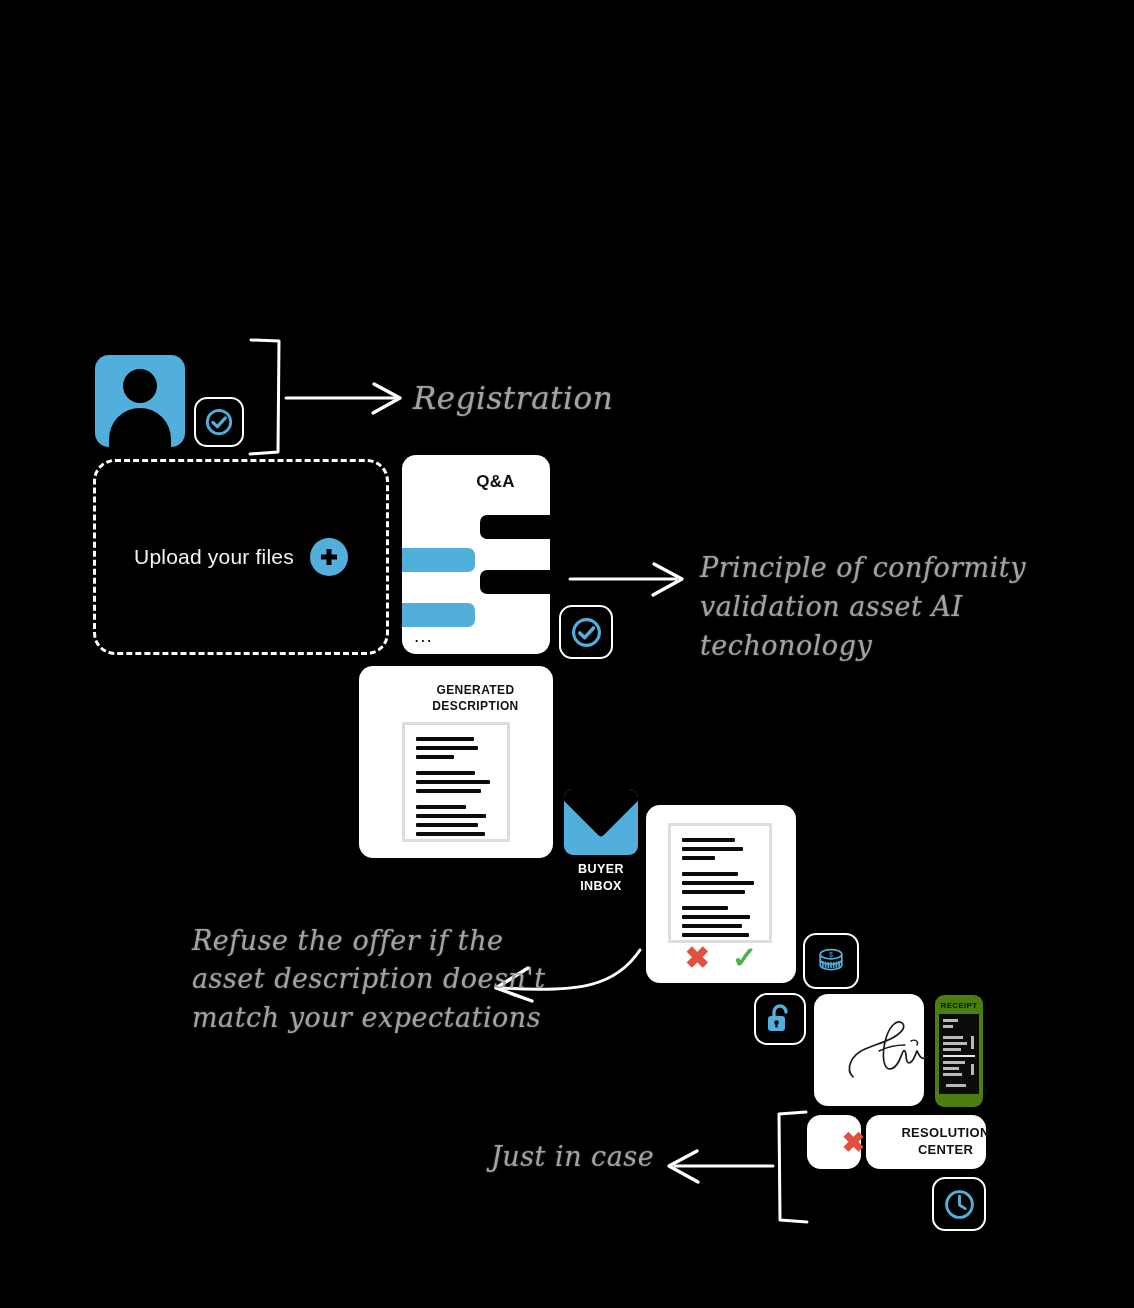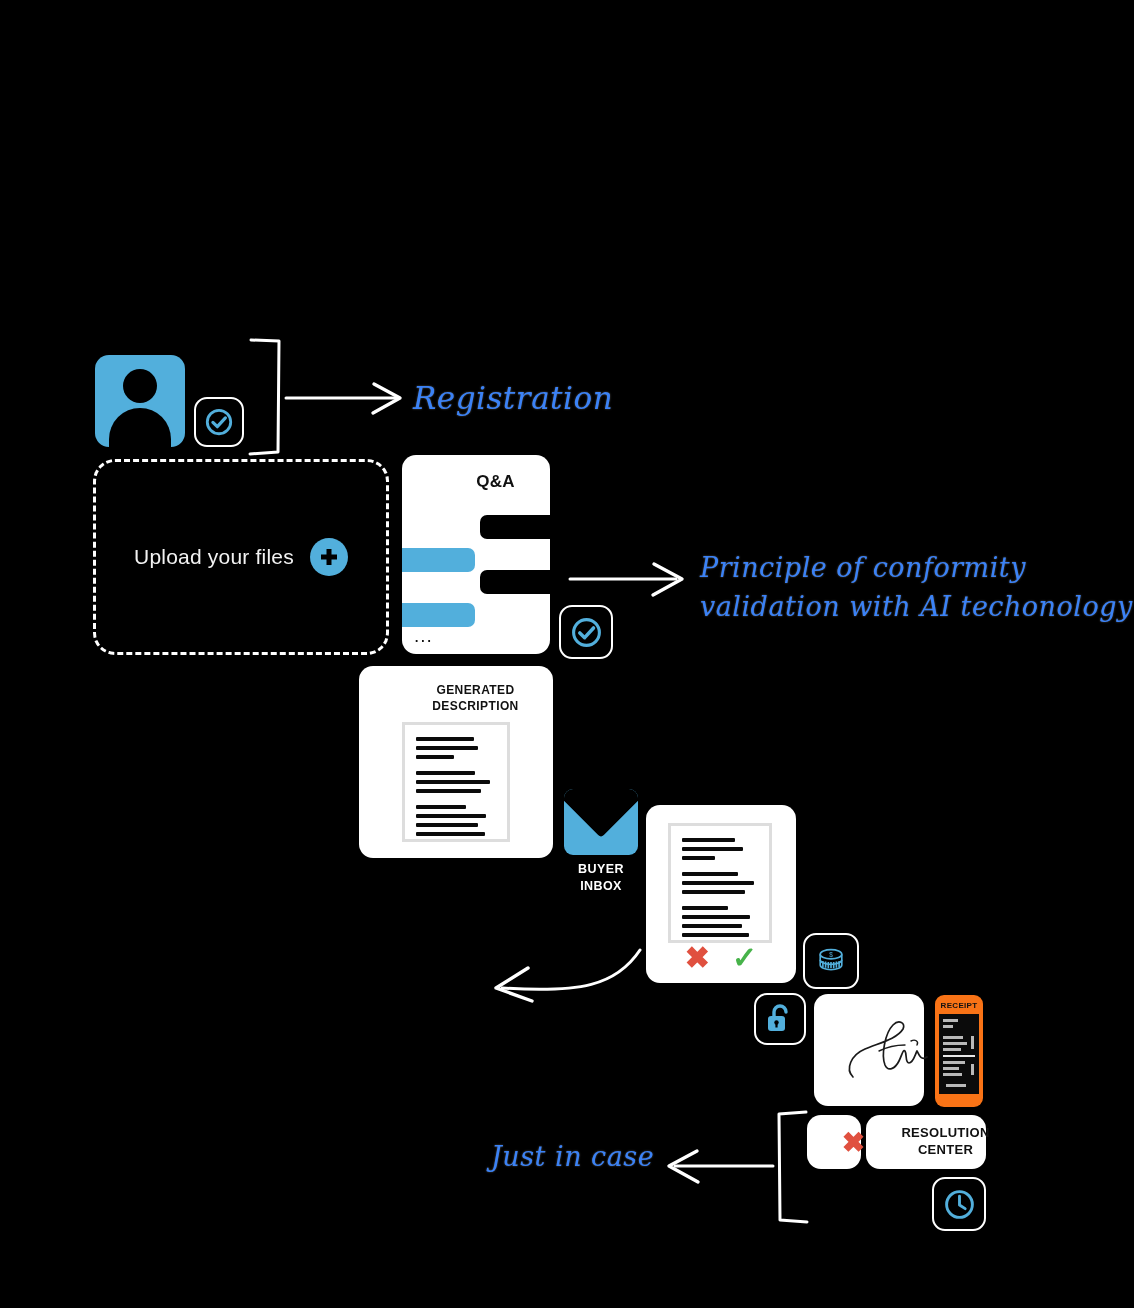--- a/index.html
+++ b/index.html
@@ -170,21 +170,21 @@
   .lock-tile  { left: 754px; top: 993px; width: 52px; height: 52px; }
   .clock-tile { left: 932px; top: 1177px; width: 54px; height: 54px; }
 
   
   .sign-card { left: 814px; top: 994px; width: 110px; height: 112px;
                display:flex; align-items:center; justify-content:center; }
 
   
   .phone {
     left: 935px; top: 995px; width: 48px; height: 112px;
-    background: #f97316; border-radius: 9px;
+    background: #4d7c0f; border-radius: 9px;
     padding: 6px 4px 17px 4px;
   }
   .phone-title {
     text-align: center; font-weight: bold; font-size: 8px;
     color: #111111; letter-spacing: 0.3px; margin-bottom: 4px;
   }
   .phone-screen {
     background: #0b0b0b; width: 100%; height: 80px;
     padding: 5px 4px; position: relative;
   }
@@ -199,21 +199,21 @@
   .res-pill {
     left: 866px; top: 1115px; width: 120px; height: 54px;
     display: flex; align-items: center; justify-content: center;
     text-align: center; font-weight: bold; font-size: 13px;
     color: #111111; line-height: 1.3; letter-spacing: 0.3px;
     white-space: pre-line;
   }
 
   
   .script {
-    color: #3b82f6;
+    color: #a3a3a3;
     font-family: "DejaVu Serif", serif;
     font-style: italic;
     font-weight: normal;
     letter-spacing: 0.5px;
     white-space: pre-line;
     text-shadow: 0 0 2px rgba(255,255,255,0.35);
   }
   .script-registration { left: 413px; top: 380px; font-size: 31px; }
   .script-principle    { left: 700px; top: 548px; font-size: 27px; line-height: 1.45; }
   .script-refuse       { left: 192px; top: 922px; font-size: 27px; line-height: 1.42; }
@@ -272,21 +272,21 @@
   </div>
 
   <div class="abs" style="left:568px; top:558px;">
     <svg width="125" height="40" viewBox="0 0 125 40">
       <path class="ink" stroke-width="3" d="M2 21 L108 21"></path>
       <path class="ink" stroke-width="3.4" d="M86 6 L114 21 L85 37"></path>
     </svg>
   </div>
 
   <div class="abs script script-principle">Principle of conformity
-validation with AI techonology</div>
+validation asset AI techonology</div>
 
   <div class="abs card gendesc-card">
     <div class="gendesc-title">GENERATED
 DESCRIPTION</div>
     <div class="doc-frame gendesc-doc">
       <div class="doc-line" style="width:72%"></div>
       <div class="doc-line" style="width:78%"></div>
       <div class="doc-line" style="width:47%"></div>
       <div class="doc-gap"></div>
       <div class="doc-line" style="width:74%"></div>
@@ -327,20 +327,23 @@
     </div>
   </div>
 
   <div class="abs" style="left:488px; top:946px;">
     <svg width="160" height="60" viewBox="0 0 160 60">
       <path class="ink" stroke-width="3" d="M152 4 C128 40, 92 47, 14 42"></path>
       <path class="ink" stroke-width="3.4" d="M40 22 L8 42 L44 55"></path>
     </svg>
   </div>
 
+  <div class="abs script script-refuse">Refuse the offer if the
+asset description doesn't
+match your expectations</div>
 
   <div class="abs icon-tile coins-tile">
     <svg width="36" height="36" viewBox="0 0 40 40">
       <g stroke="#52AFDC" fill="none" stroke-width="1.8">
         <ellipse cx="20" cy="12.5" rx="12" ry="5.2"></ellipse>
         <text x="20" y="15" font-size="7" fill="#52AFDC" stroke="none" text-anchor="middle" font-family="'Liberation Sans', sans-serif">$</text>
         <path d="M8 12.5 v6 c0 2.9 5.4 5.2 12 5.2 s12-2.3 12-5.2 v-6"></path>
         <path d="M8 18.5 v6 c0 2.9 5.4 5.2 12 5.2 s12-2.3 12-5.2 v-6"></path>
         <path d="M11 20 v7 M14 20.6 v7 M17 21 v7 M20 21.1 v7 M23 21 v7 M26 20.6 v7 M29 20 v7"></path>
       </g>

